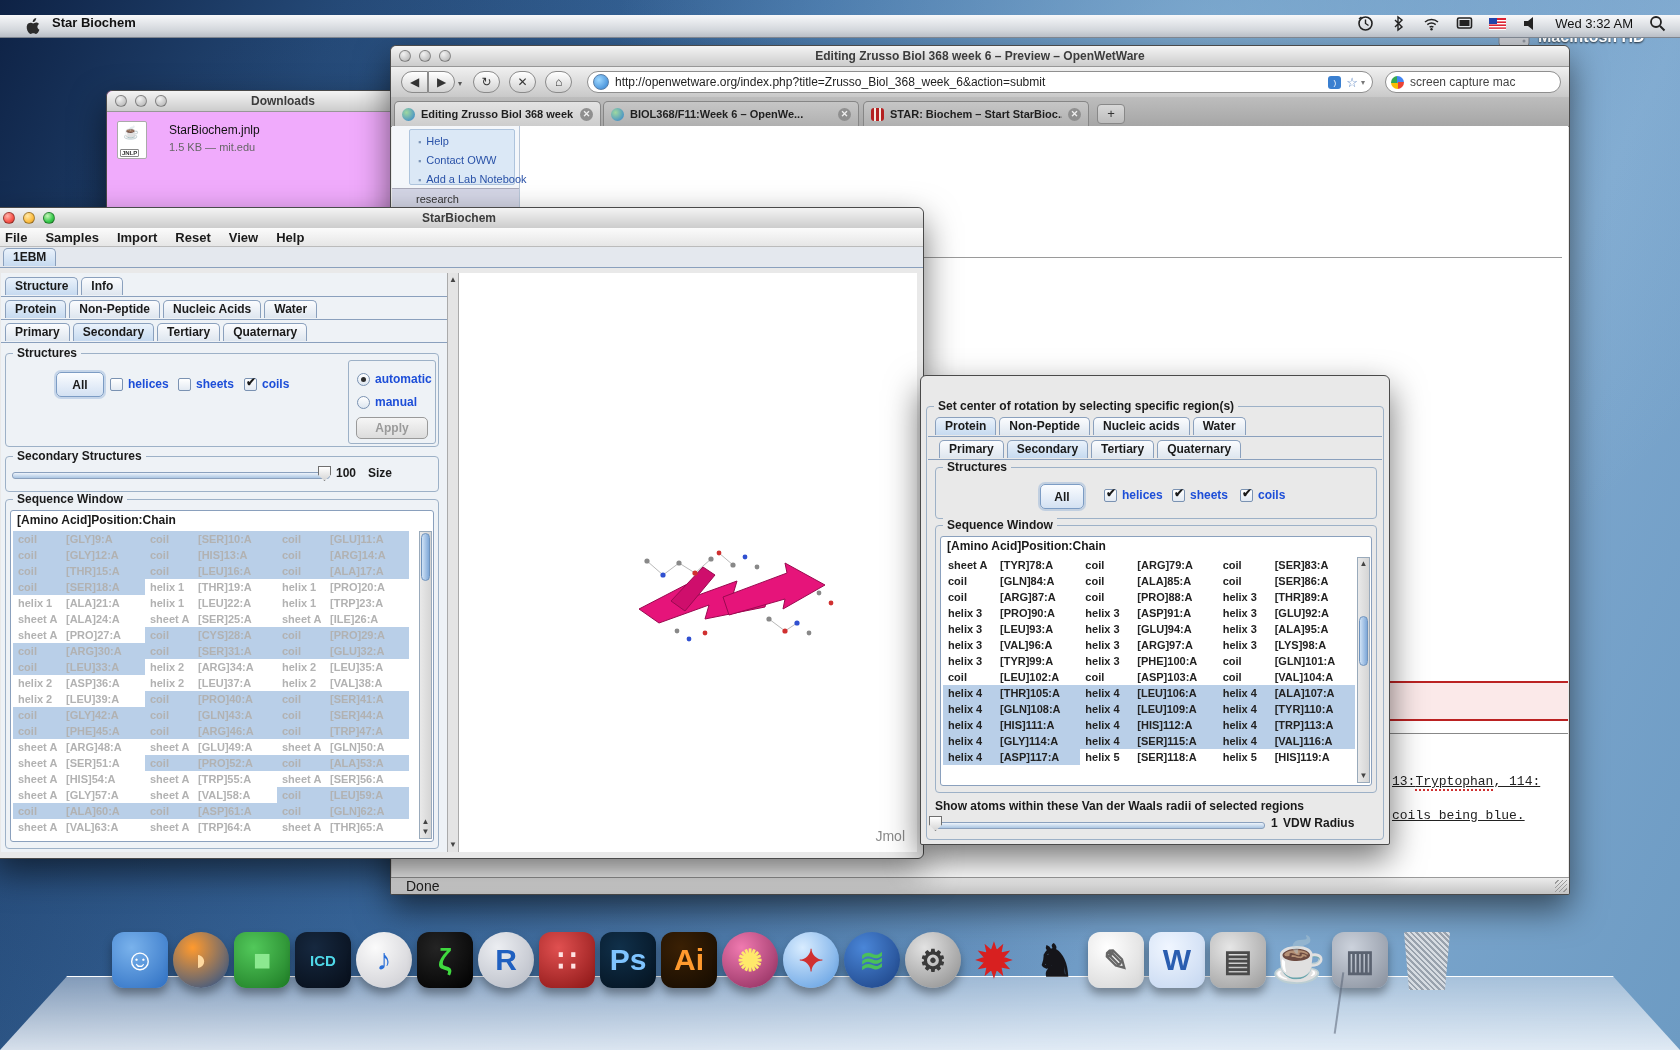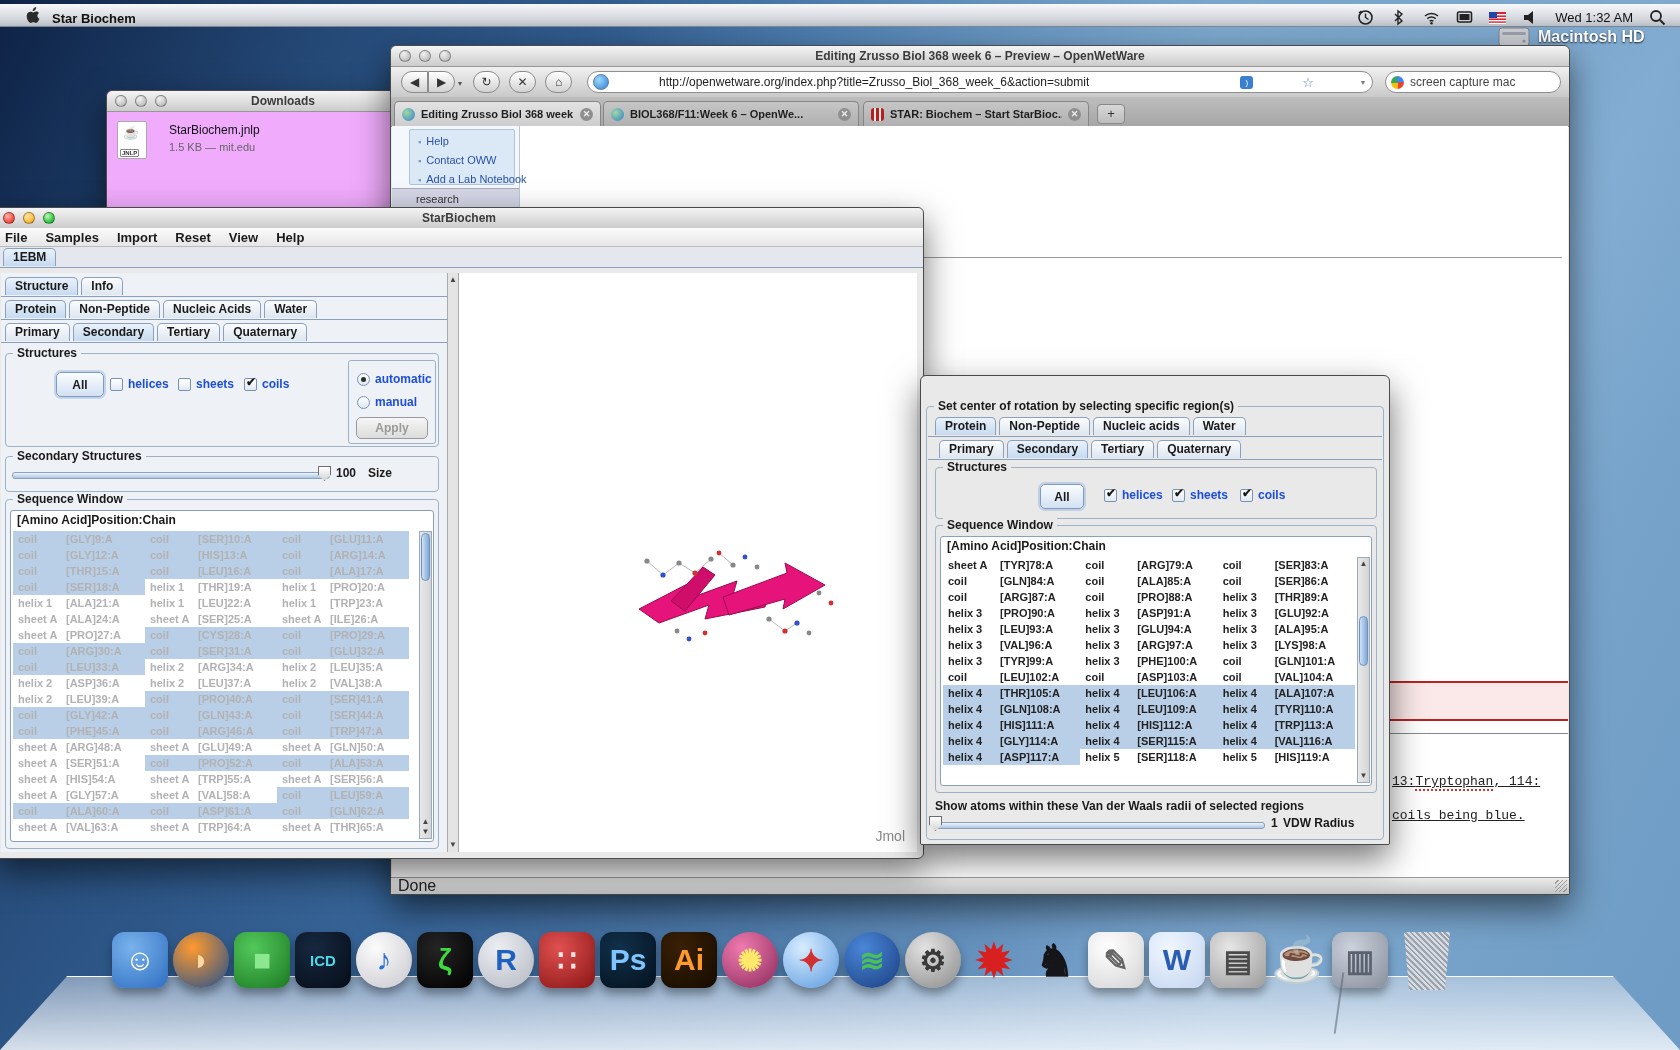--- a/index.html
+++ b/index.html
@@ -5,23 +5,23 @@
   html,body{margin:0;padding:0;background:#222;}
   #screen{position:relative;width:1680px;height:1050px;overflow:hidden;
           font-family:"Liberation Sans",sans-serif;-webkit-font-smoothing:antialiased;}
   
   #desktop{position:absolute;inset:0;
     background:linear-gradient(115deg,#0e2245 0%,#254a78 16%,#3c6da2 38%,#5b8ab9 58%,#7da7ce 78%,#6d9bc3 100%);}
   #desktop .swirl{position:absolute;inset:0;
     background:radial-gradient(circle at 72% 6%,rgba(170,210,235,.45),transparent 38%),
                radial-gradient(circle at 30% 60%,rgba(20,40,80,.25),transparent 50%);}
   
-  #menubar{position:absolute;left:0;top:4px;width:1680px;height:22px;z-index:50;
+  #menubar{position:absolute;left:0;top:15px;width:1680px;height:22px;z-index:50;
     background:linear-gradient(#f7f8fa,#d2d6db 70%,#b9bec6);border-bottom:1px solid #7e858f;
-    display:flex;align-items:flex-end;font-size:13px;color:#111;}
+    display:flex;align-items:flex-start;font-size:13px;color:#111;}
   #menubar .app{font-weight:bold;margin-left:52px;}
   #menubar .right{position:absolute;right:14px;display:flex;align-items:center;gap:16px;}
   #menubar .clock{font-size:13px;}
   .mb-icon{width:17px;height:17px;display:inline-block;}
   #apple{position:absolute;left:26px;top:3px;}
   
   .window{position:absolute;background:#e9e9e9;border:1px solid #4a4a4a;border-radius:6px 6px 2px 2px;
     box-shadow:0 14px 34px rgba(0,0,0,.55);}
   .titlebar{position:relative;height:20px;background:linear-gradient(#f4f4f4,#cccccc);
     border-bottom:1px solid #979797;border-radius:6px 6px 0 0;text-align:center;
@@ -92,21 +92,21 @@
   .btab.active{background:linear-gradient(#e3e3e3,#cdcdcd);}
   .btab .tlabel{overflow:hidden;white-space:nowrap;flex:1;}
   .tclose{width:13px;height:13px;border-radius:50%;background:#8f8f8f;color:#efefef;font-size:9px;
     display:flex;align-items:center;justify-content:center;flex:none;}
   .favicon{width:13px;height:13px;border-radius:3px;flex:none;}
   .favicon.oww{background:radial-gradient(circle at 35% 35%,#9fd8a0,#2f7fd0);border-radius:50%;}
   .favicon.star{background:repeating-linear-gradient(90deg,#b42020 0 3px,#f3e9e2 3px 5px);}
   #browser .content{position:absolute;left:1px;right:1px;top:80px;bottom:16px;background:#fff;overflow:hidden;}
   #browser .statusbar{position:absolute;left:0;right:0;bottom:0;height:16px;
     background:linear-gradient(#ececec,#c4c4c4);border-top:1px solid #9a9a9a;
-    font-size:16px;color:#222;line-height:16px;padding-left:7px;border-radius:0 0 2px 2px;}
+    font-size:14px;color:#222;line-height:16px;padding-left:15px;border-radius:0 0 2px 2px;}
   .grip{position:absolute;right:2px;bottom:2px;width:12px;height:12px;
     background:repeating-linear-gradient(135deg,transparent 0 2px,#9a9a9a 2px 3px);}
   .sb-box{position:absolute;background:#dbe8f6;border:1px solid #aec4dd;border-radius:2px;}
   .sb-link{font-size:11px;color:#2a52a8;line-height:18px;white-space:nowrap;}
   .sb-link::before{content:"▪";color:#7a93b5;margin-right:5px;font-size:9px;}
   
   #dock{position:absolute;left:0;right:0;bottom:0;height:118px;z-index:40;}
   #shelf{position:absolute;left:0;right:0;top:44px;bottom:0;
     background:linear-gradient(rgba(215,224,236,.5),rgba(244,248,253,.85));
     border-top:1px solid rgba(255,255,255,.9);
@@ -171,21 +171,21 @@
       </div>
       <span>Editing Zrusso Biol 368 week 6 – Preview – OpenWetWare</span>
     </div>
     <div class="toolbar">
       <div class="tb-btn" style="left:10px;border-radius:11px 0 0 11px;">◀</div>
       <div class="tb-btn" style="left:37px;border-radius:0 11px 11px 0;">▶</div>
       <div class="abs" style="left:67px;top:12px;font-size:8px;color:#555;">▾</div>
       <div class="tb-btn" style="left:82px;">↻</div>
       <div class="tb-btn" style="left:118px;">✕</div>
       <div class="tb-btn" style="left:154px;">⌂</div>
-      <div class="urlfield" style="left:196px;width:786px;gap:44px;">
+      <div class="urlfield" style="left:196px;width:786px;">
         <span style="width:14px;height:14px;border-radius:50%;margin:0 6px 0 5px;flex:none;
                      background:radial-gradient(circle at 35% 35%,#9fd8ff,#2f7fd0);border:1px solid #5a7fa8;"></span>
         <span class="nowrap" style="flex:1;overflow:hidden;">http://openwetware.org/index.php?title=Zrusso_Biol_368_week_6&amp;action=submit</span>
         <span style="width:13px;height:13px;border-radius:3px;background:#3a7fd0;margin-right:5px;flex:none;
                      display:flex;align-items:center;justify-content:center;color:#fff;font-size:8px;">)</span>
         <span style="color:#5580c0;font-size:13px;margin-right:3px;">☆</span>
         <span style="color:#777;font-size:8px;margin-right:7px;">▾</span>
       </div>
       <div class="searchfield" style="left:994px;width:176px;">
         <span style="width:13px;height:13px;border-radius:50%;margin:0 6px 0 5px;flex:none;
@@ -929,21 +929,21 @@
             <rect y="2" width="17" height="1.4"></rect>
             <rect y="5" width="17" height="1.4"></rect>
             <rect y="8" width="17" height="1.4"></rect>
             <rect y="10.8" width="17" height="1.2"></rect>
           </g>
         <rect width="8" height="6" fill="#24a"></rect>
       </svg>
       <svg class="mb-icon" viewBox="0 0 17 17">
         <polygon points="2,6 6,6 11,2 11,15 6,11 2,11" fill="#222"></polygon>
       </svg>
-      <span class="clock">Wed 1:32 AM</span>
+      <span class="clock">Wed 3:32 AM</span>
       <svg class="mb-icon" viewBox="0 0 17 17">
         <circle cx="7" cy="7" r="5" fill="none" stroke="#222" stroke-width="1.8"></circle>
         <line x1="11" y1="11" x2="15.5" y2="15.5" stroke="#222" stroke-width="2"></line>
       </svg>
     </div>
   </div>
 
   <div id="dock">
     <div id="shelf"></div>
     <div id="dock-icons">

